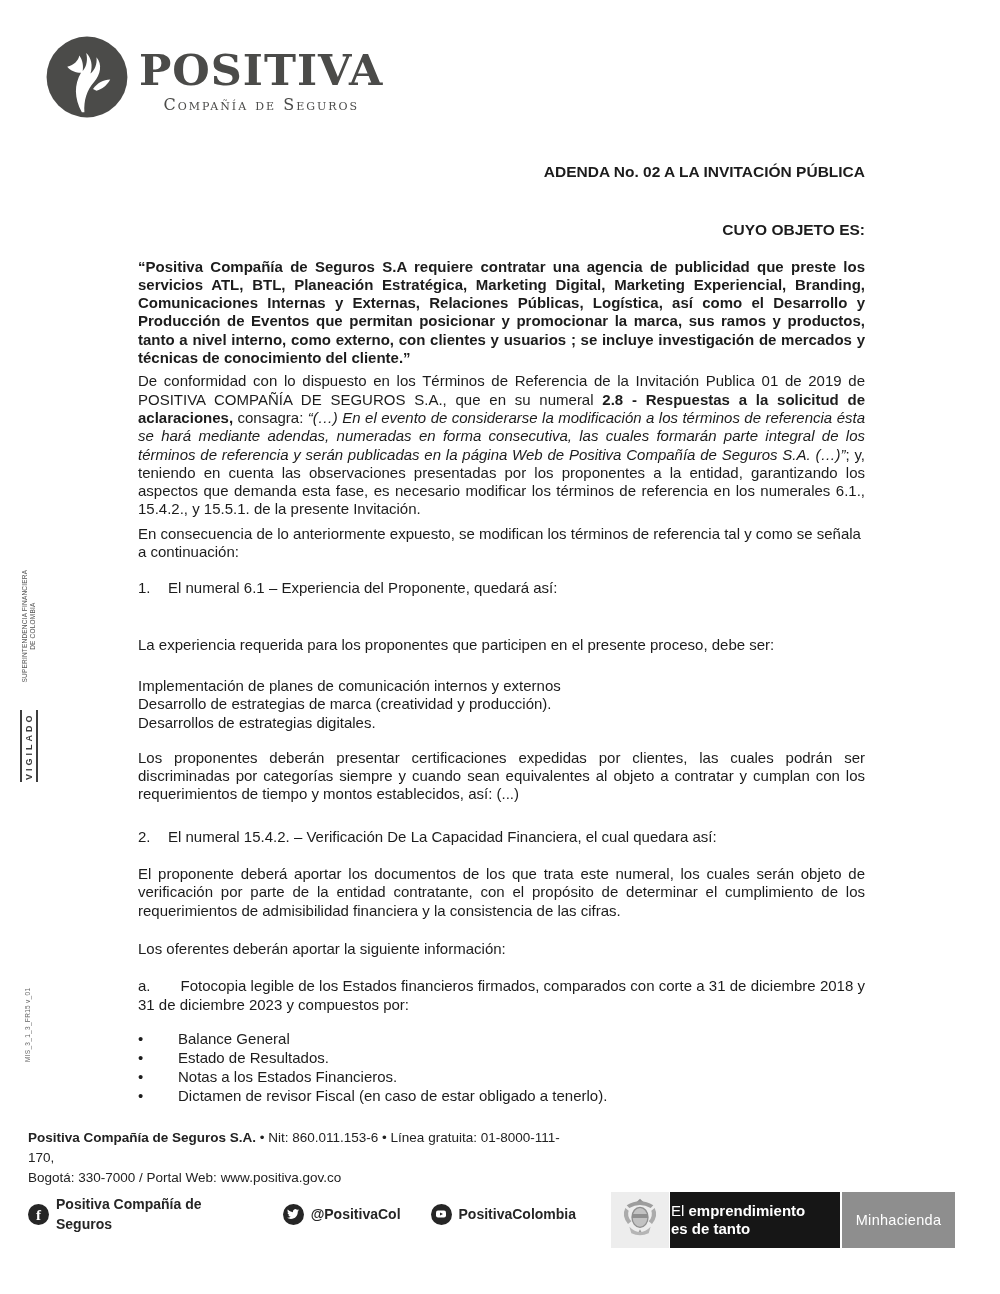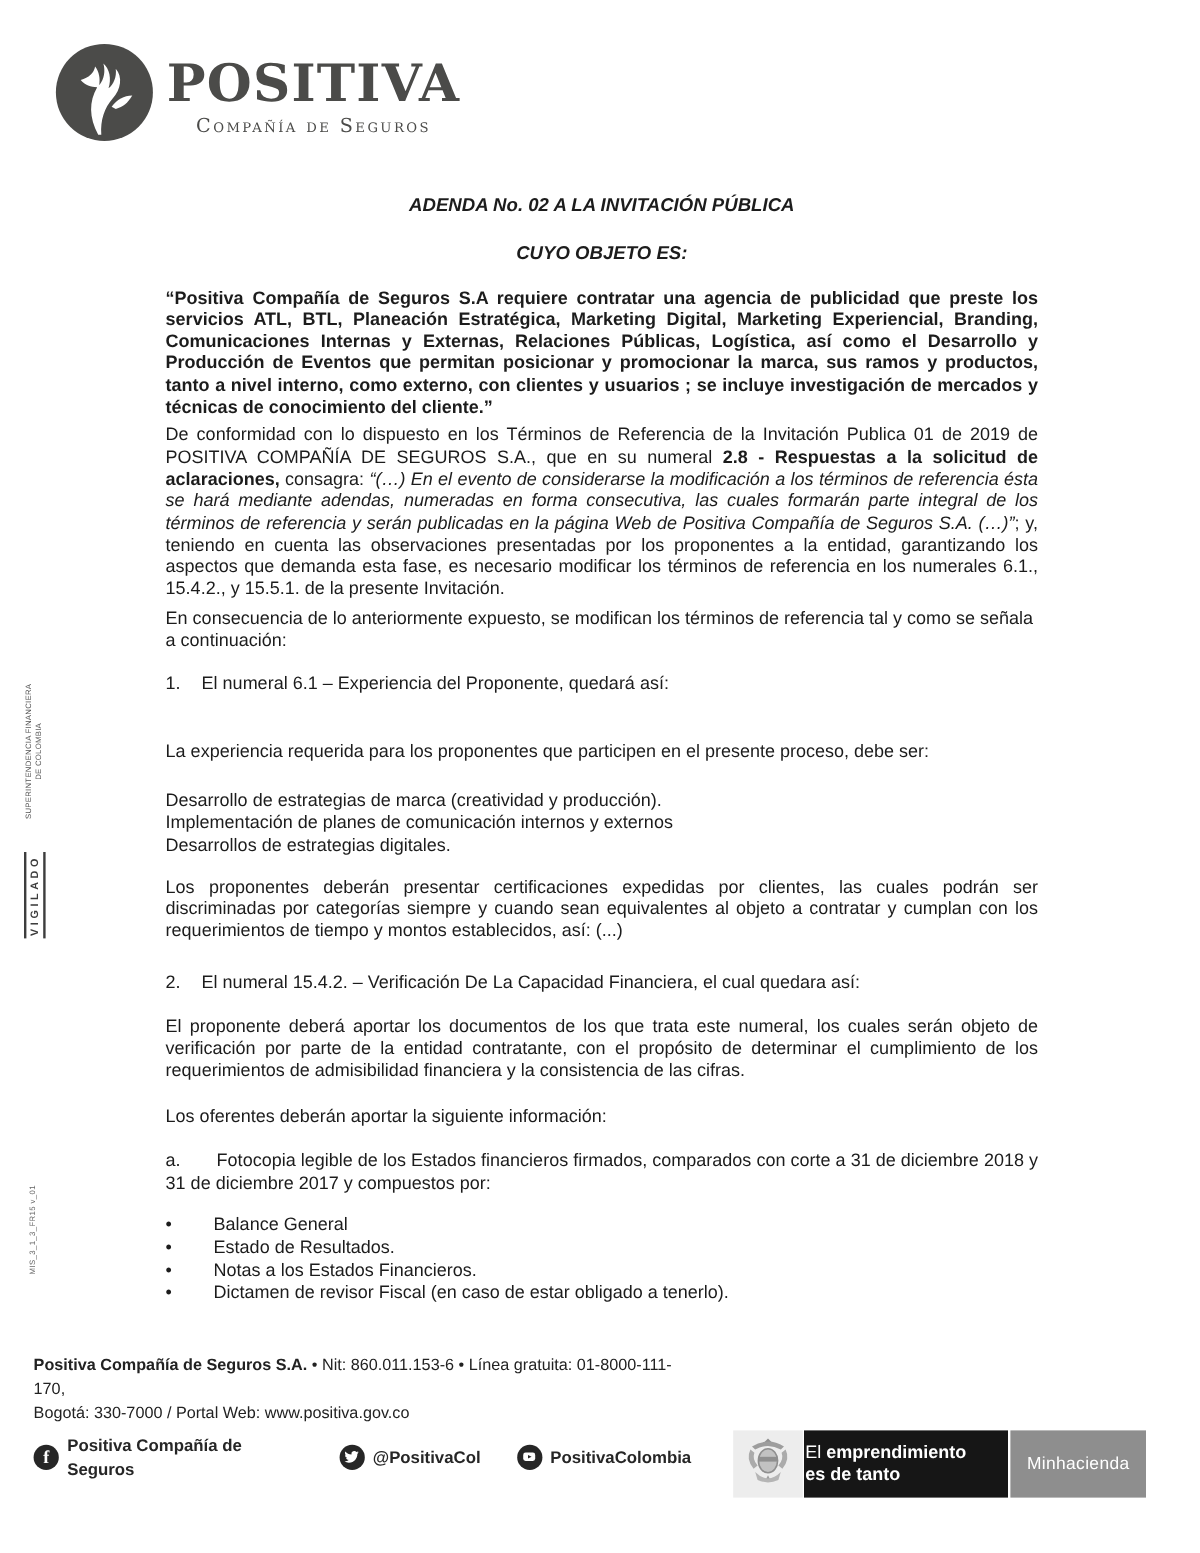--- a/index.html
+++ b/index.html
@@ -29,22 +29,22 @@
   }
   .supfin { font-size:6.5px; line-height:8px; color:#555; text-align:center; letter-spacing:0.2px; }
   .vstrip2 {
     position:absolute; left:24px; top:1062px;
     transform:rotate(-90deg); transform-origin:0 0;
     font-size:6.5px; color:#666; letter-spacing:0.3px; white-space:nowrap;
   }
 
   
   .content { position:absolute; left:138px; top:163px; width:727px; font-size:15px; line-height:18.3px; }
-  .ttl { text-align:center; font-weight:bold; font-size:15.5px;font-style:italic; }
-  .sub { margin-top:22px; }
+  .ttl { text-align:right; font-weight:bold; font-size:15.5px; }
+  .sub { margin-top:40px; }
   .just { text-align:justify; }
   .bold { font-weight:bold; }
   .ital { font-style:italic; }
   .numitem { display:flex; }
   .numitem .n { width:30px; flex:0 0 30px; }
   .listline { }
   .bullet-row { display:flex; line-height:19px; }
   .bullet-row .b { width:40px; flex:0 0 40px; }
   .tab { display:inline-block; width:30px; }
 
@@ -101,37 +101,37 @@
     <p style="margin-top:6px;">En consecuencia de lo anteriormente expuesto, se modifican los términos de referencia tal y como se señala a continuación:</p>
 
     <div class="numitem" style="margin-top:18px;">
       <span class="n">1.</span>
       <span>El numeral 6.1 – Experiencia del Proponente, quedará así:</span>
     </div>
 
     <p style="margin-top:38px;">La experiencia requerida para los proponentes que participen en el presente proceso, debe ser:</p>
 
     <div style="margin-top:23px;">
+      <div class="listline">Implementación de planes de comunicación internos y externos</div>
       <div class="listline">Desarrollo de estrategias de marca (creatividad y producción).</div>
-      <div class="listline">Implementación de planes de comunicación internos y externos</div>
       <div class="listline">Desarrollos de estrategias digitales.</div>
     </div>
 
     <p class="just" style="margin-top:17px;">Los proponentes deberán presentar certificaciones expedidas por clientes, las cuales podrán ser discriminadas por categorías siempre y cuando sean equivalentes al objeto a contratar y cumplan con los requerimientos de tiempo y montos establecidos, así: (...)</p>
 
     <div class="numitem" style="margin-top:24px;">
       <span class="n">2.</span>
       <span>El numeral 15.4.2. – Verificación De La Capacidad Financiera, el cual quedara  así:</span>
     </div>
 
     <p class="just" style="margin-top:19px;">El proponente deberá aportar los documentos de los que trata este numeral, los cuales serán objeto de verificación por parte de la entidad contratante, con el propósito de determinar el cumplimiento de los requerimientos de admisibilidad financiera y la consistencia de las cifras.</p>
 
     <p style="margin-top:20px;">Los oferentes deberán aportar la siguiente información:</p>
 
-    <p class="just" style="margin-top:19px;"><span>a.</span><span class="tab"></span><span>Fotocopia legible de los Estados financieros firmados, comparados con corte a 31 de diciembre 2018 y 31 de diciembre 2017 y compuestos por:</span></p>
+    <p class="just" style="margin-top:19px;"><span>a.</span><span class="tab"></span><span>Fotocopia legible de los Estados financieros firmados, comparados con corte a 31 de diciembre 2018 y 31 de diciembre 2023 y compuestos por:</span></p>
 
     <div style="margin-top:15px;">
       <div class="bullet-row">
         <span class="b">•</span>
         <span>Balance General</span>
       </div>
       <div class="bullet-row">
         <span class="b">•</span>
         <span>Estado de Resultados.</span>
       </div>

